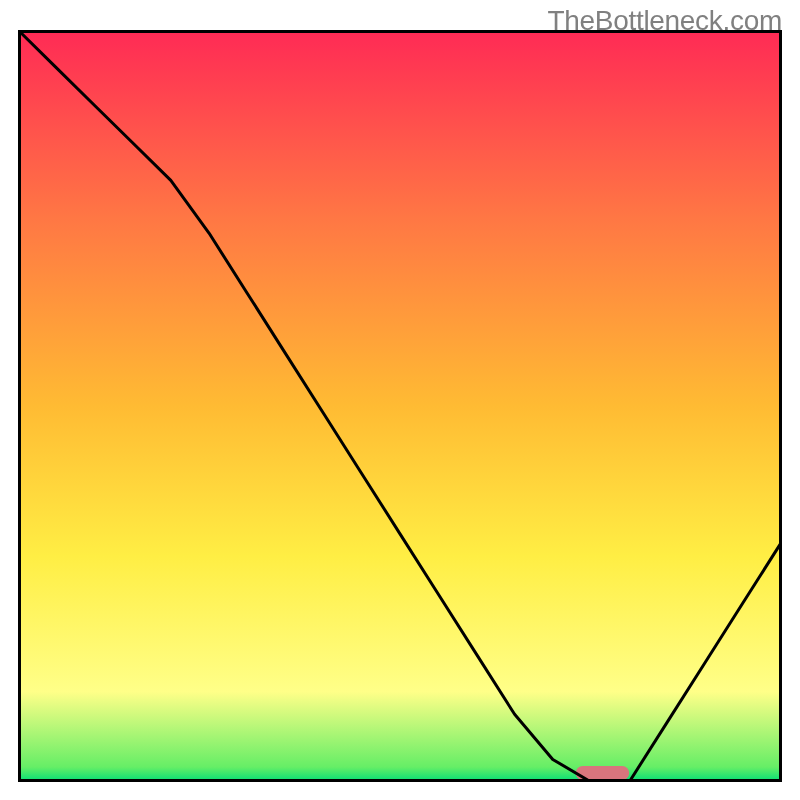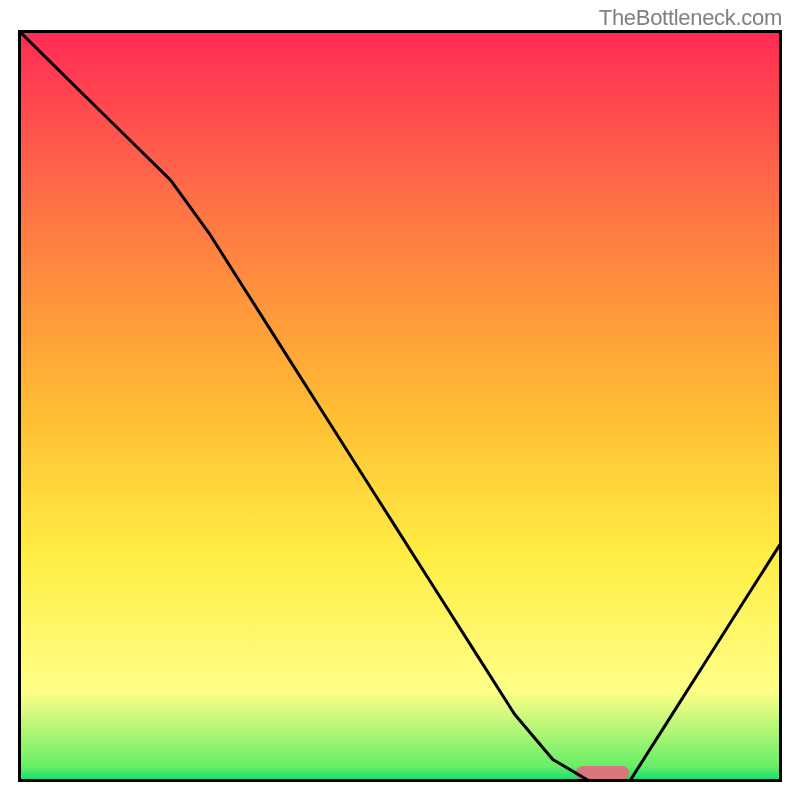--- a/index.html
+++ b/index.html
@@ -14,21 +14,21 @@
     position: relative;
     width: 800px;
     height: 800px;
     box-sizing: border-box;
   }
   .watermark {
     position: absolute;
     top: 5px;
     right: 18px;
     color: #808080;
-    font-size: 22px;
+    font-size: 28px;
     font-weight: 500;
     letter-spacing: -0.3px;
     z-index: 10;
   }
   .plot {
     position: absolute;
     left: 18px;
     top: 30px;
     width: 764px;
     height: 752px;

